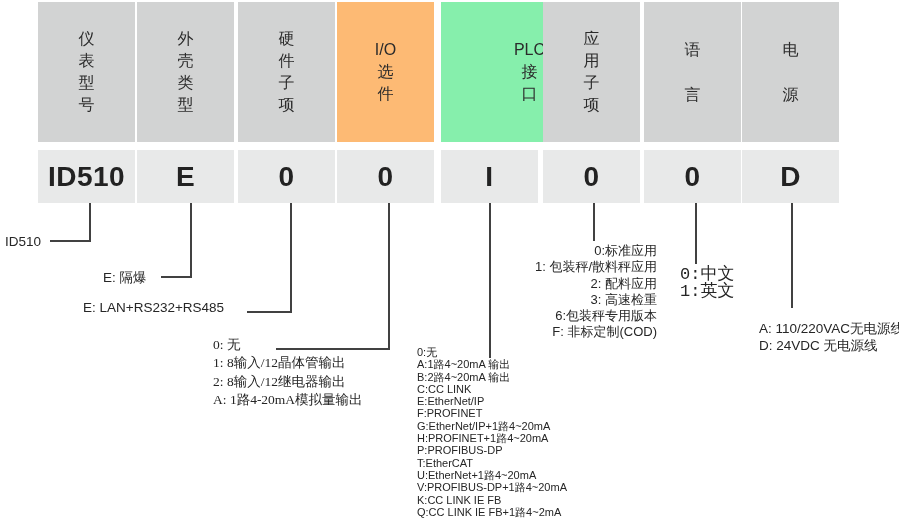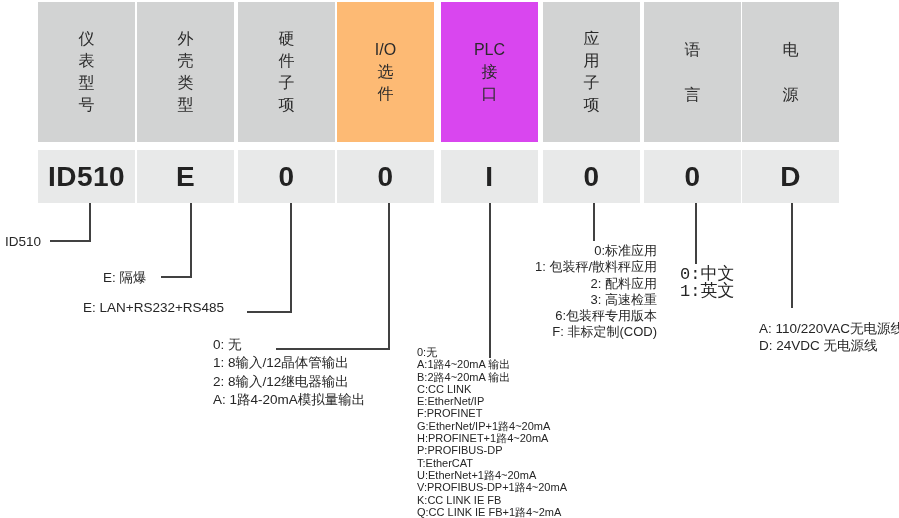--- a/index.html
+++ b/index.html
@@ -23,21 +23,21 @@
     position:absolute;top:150px;height:53px;width:97px;
     background:#e8e9e9;
     display:flex;align-items:center;justify-content:center;
     font-weight:bold;font-size:28px;letter-spacing:0.5px;color:#222222;
   }
   .line{position:absolute;background:#414141;}
   .note{position:absolute;white-space:nowrap;color:#262626;}
   .note .nline{white-space:nowrap;}
   .note-md{font-size:13.5px;line-height:17px;}
   .note-hw{font-size:13.5px;line-height:18px;}
-  .note-io{font-size:13.5px;line-height:18.4px;}
+  .note-io{font-size:13.5px;line-height:18.4px;font-family:Liberation Serif, serif;}
   .note-plc{font-size:11px;line-height:12.3px;}
   .note-app{font-size:13px;line-height:16.3px;text-align:right;}
   .note-lang{font-size:17px;line-height:16.5px;font-family:Liberation Mono, monospace;}
   .note-pwr{font-size:13.5px;line-height:17px;}
 </style>
 </head>
 <body>
 
 <div class="diagram">
   <div id="header-row">
@@ -57,21 +57,21 @@
         <div class="stack">硬
 件
 子
 项</div>
       </div>
       <div class="hbox" style="left: 337px; background: #fdba74;">
         <div class="stack">I/O
 选
 件</div>
       </div>
-      <div class="hbox" style="left: 441px; background: #d946ef;">
+      <div class="hbox" style="left: 441px; background: #86efac; padding-left: 40px;">
         <div class="stack">PLC
 接
 口</div>
       </div>
       <div class="hbox" style="left: 543px; background: rgb(210, 211, 211);">
         <div class="stack">应
 用
 子
 项</div>
       </div>

